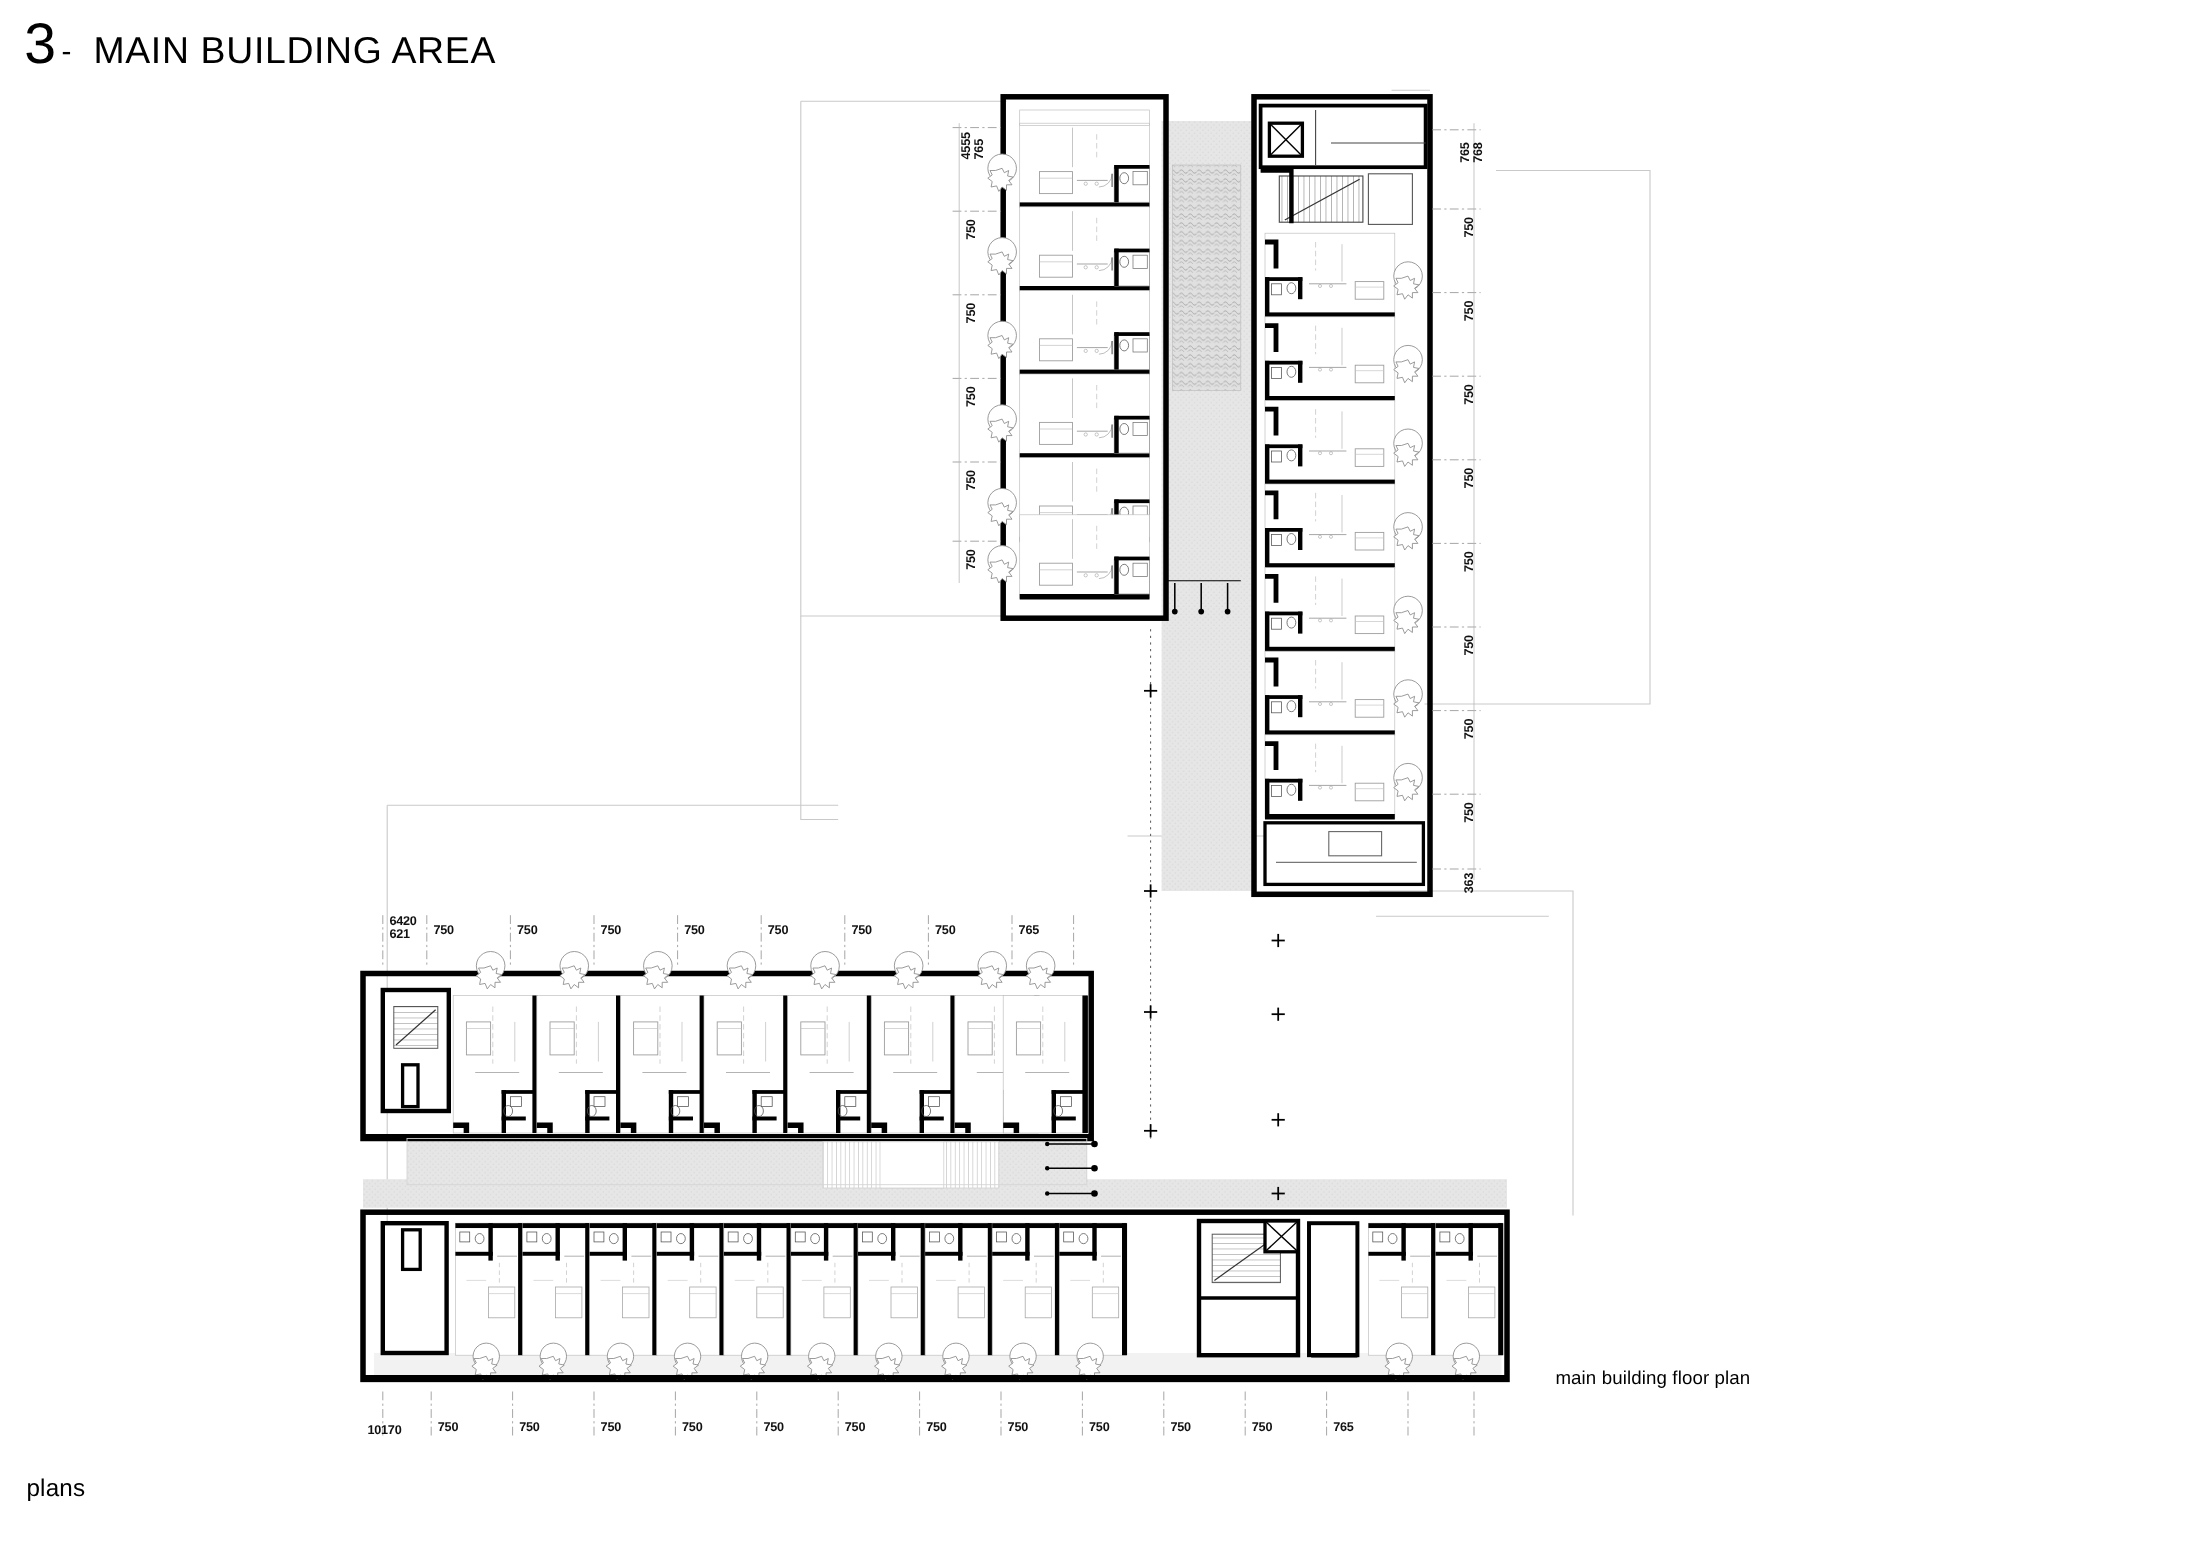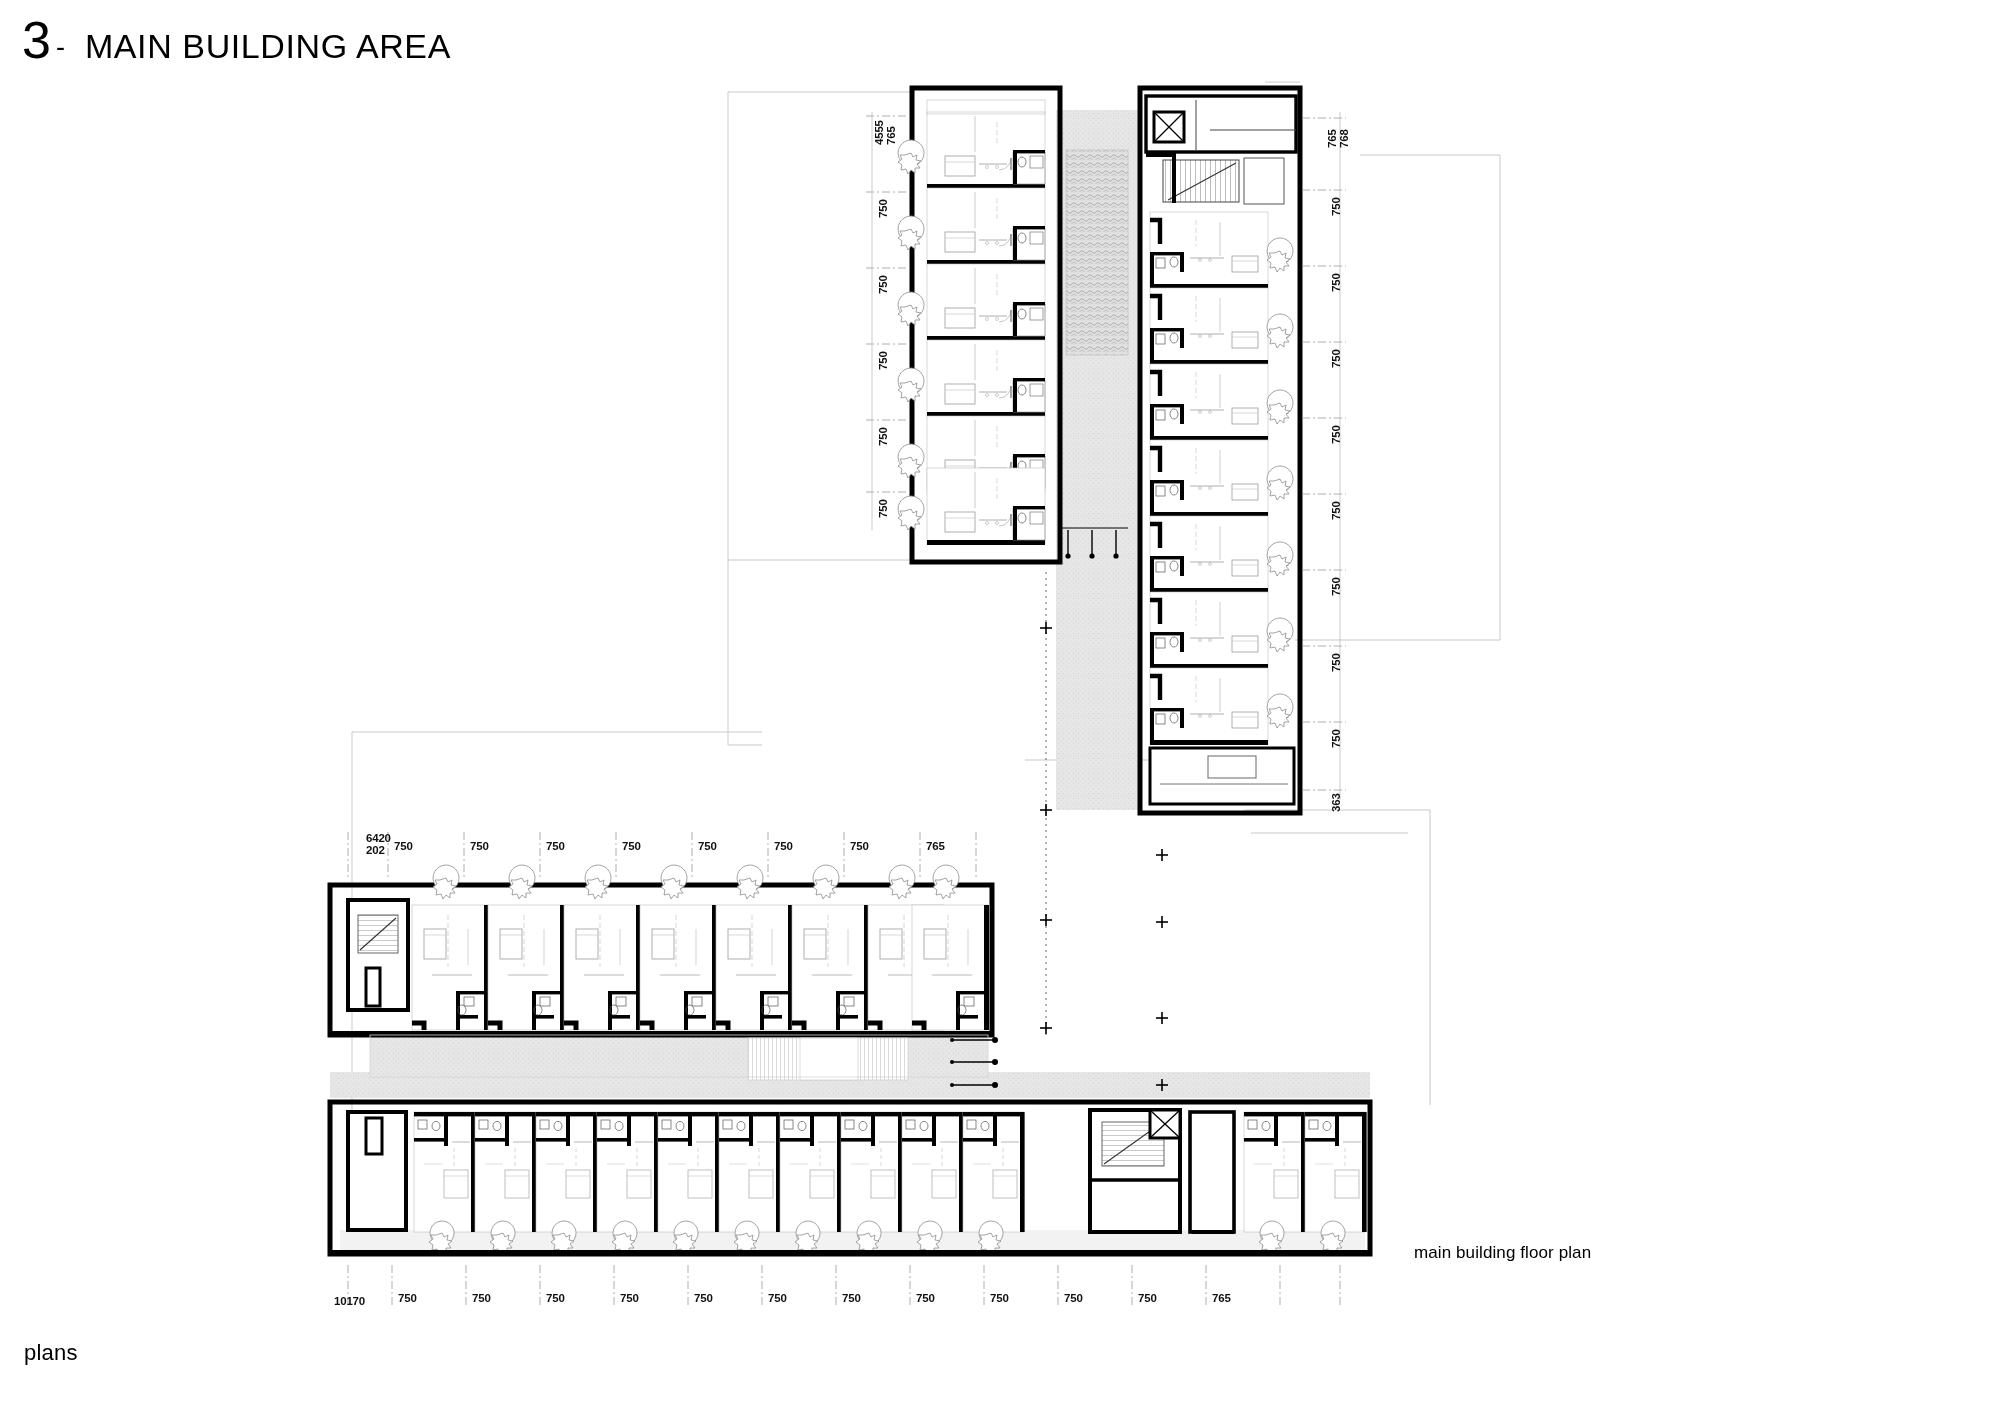--- a/index.html
+++ b/index.html
@@ -582,23 +582,23 @@
   <div class="dim v" style="left:1331px; top:216px;">750</div>
   <div class="dim v" style="left:1331px; top:292px;">750</div>
   <div class="dim v" style="left:1331px; top:368px;">750</div>
   <div class="dim v" style="left:1331px; top:444px;">750</div>
   <div class="dim v" style="left:1331px; top:520px;">750</div>
   <div class="dim v" style="left:1331px; top:596px;">750</div>
   <div class="dim v" style="left:1331px; top:672px;">750</div>
   <div class="dim v" style="left:1331px; top:748px;">750</div>
   <div class="dim v" style="left:1331px; top:812px;">363</div>
 
-  <div class="dim stack" style="left:354px; top:833px;padding-left:12px;">
+  <div class="dim stack" style="left:354px; top:833px;">
     <span>6420</span>
-      <span>202</span>
+      <span>621</span>
   </div>
   <div class="dim" style="left:394px; top:841px;">750</div>
   <div class="dim" style="left:470px; top:841px;">750</div>
   <div class="dim" style="left:546px; top:841px;">750</div>
   <div class="dim" style="left:622px; top:841px;">750</div>
   <div class="dim" style="left:698px; top:841px;">750</div>
   <div class="dim" style="left:774px; top:841px;">750</div>
   <div class="dim" style="left:850px; top:841px;">750</div>
   <div class="dim" style="left:926px; top:841px;">765</div>
 

